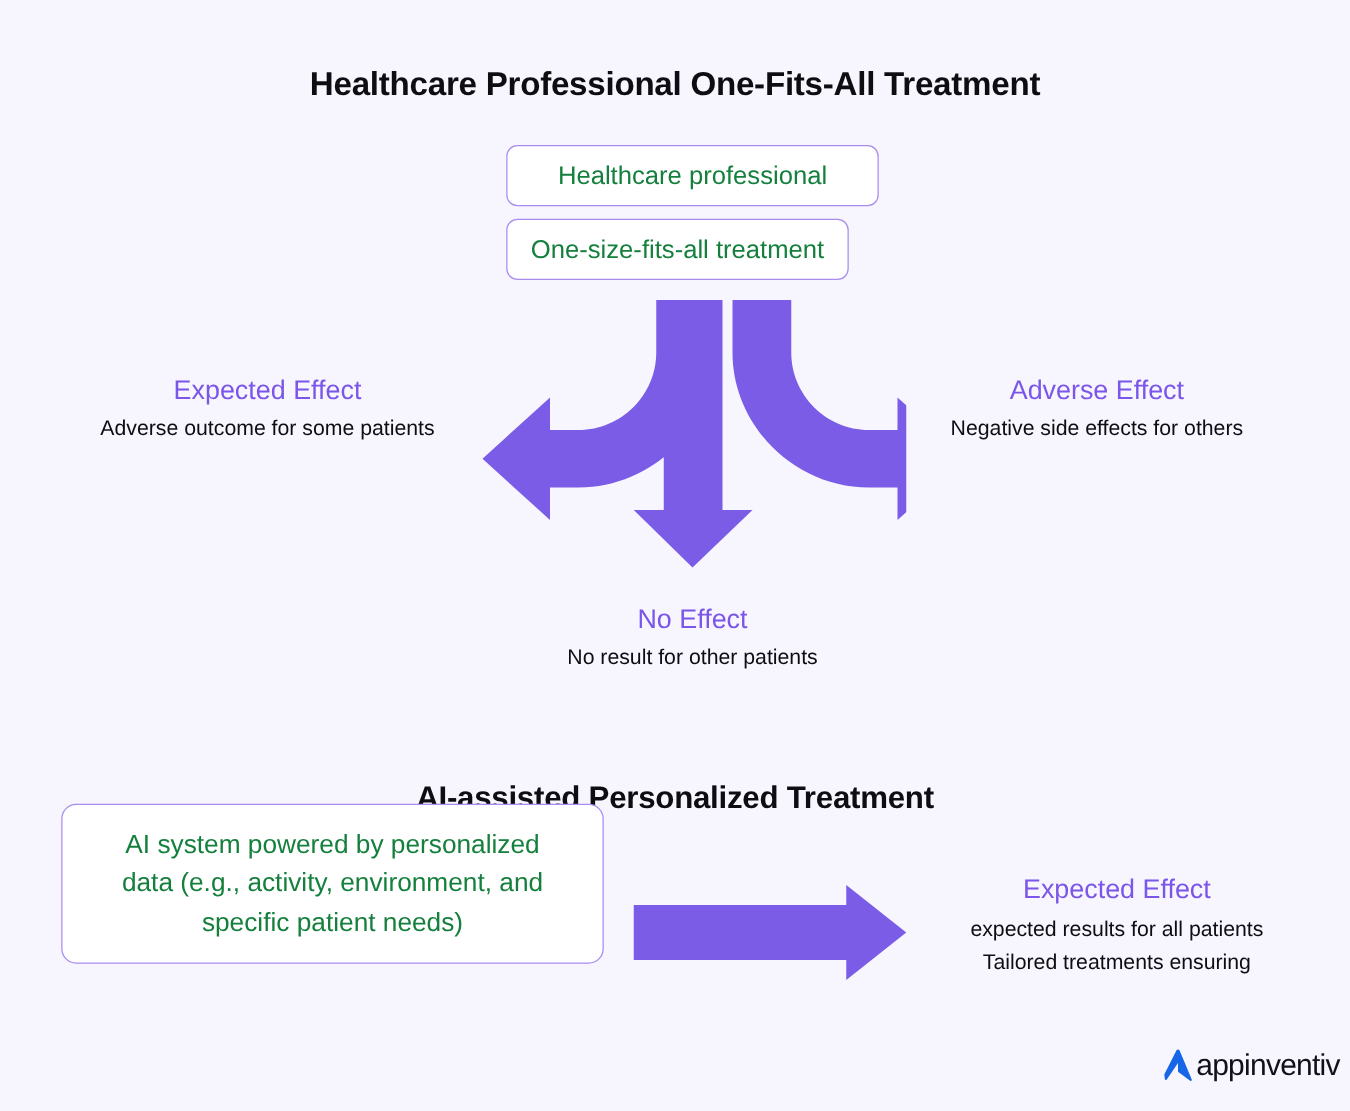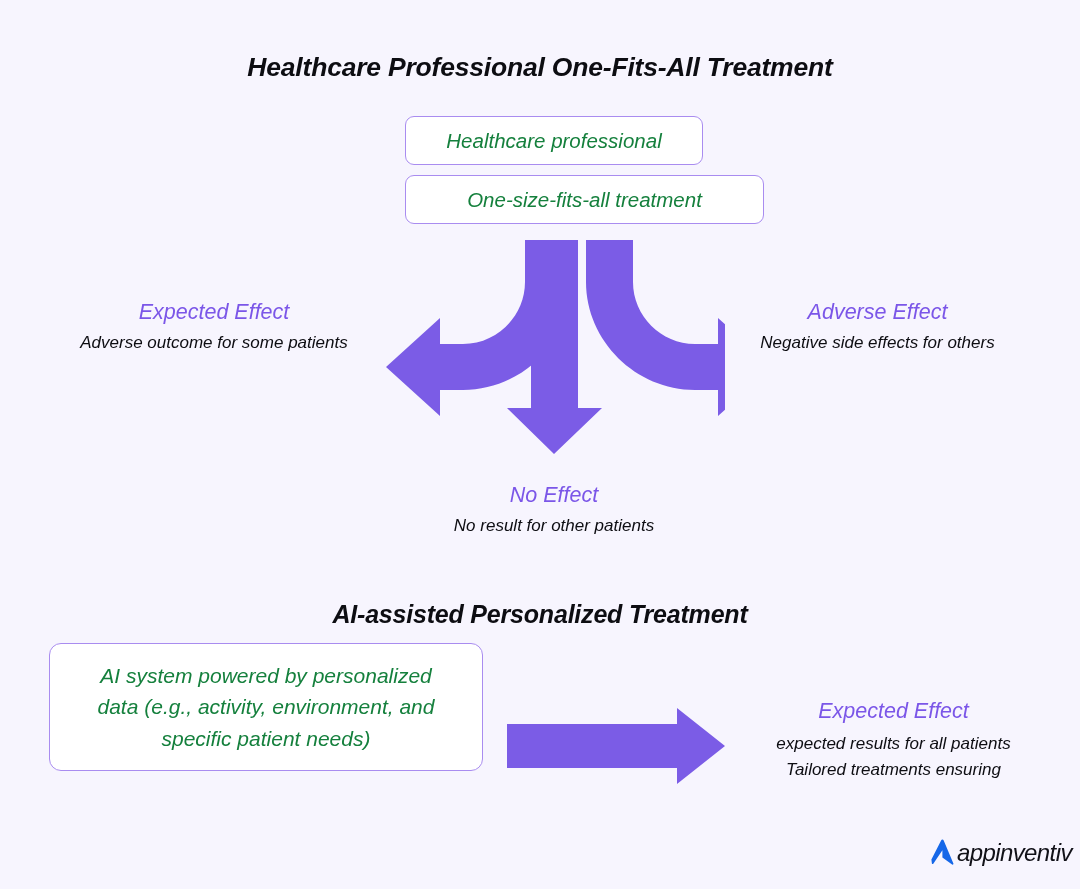--- a/index.html
+++ b/index.html
@@ -13,38 +13,37 @@
     font-family: "Liberation Sans", sans-serif;
     overflow: hidden;
     position: relative;
     -webkit-font-smoothing: antialiased;
   }
 
   .stage {
     position: relative;
     width: 1080px;
     height: 889px;
-    font-style: italic;
   }
 
   
   .section-title {
     position: absolute;
     width: 100%;
     text-align: center;
     font-weight: bold;
     color: #0d0d12;
     letter-spacing: -0.2px;
   }
   #title-top {
     top: 52px;
     font-size: 26.5px;
   }
   #title-bottom {
-    top: 600px;
+    top: 624px;
     font-size: 25px;
   }
 
   
   .card {
     position: absolute;
     background: #ffffff;
     border: 1.4px solid #a98cf0;
     border-radius: 9px;
     box-sizing: border-box;
@@ -57,21 +56,21 @@
   #card-professional {
     left: 405px;
     top: 116px;
     width: 298px;
     height: 49px;
     font-size: 20.5px;
   }
   #card-treatment {
     left: 405px;
     top: 175px;
-    width: 359px;
+    width: 274px;
     height: 49px;
     font-size: 20.5px;
   }
   #card-ai-system {
     left: 49px;
     top: 643px;
     width: 434px;
     height: 128px;
     border-radius: 12px;
     font-size: 21px;

